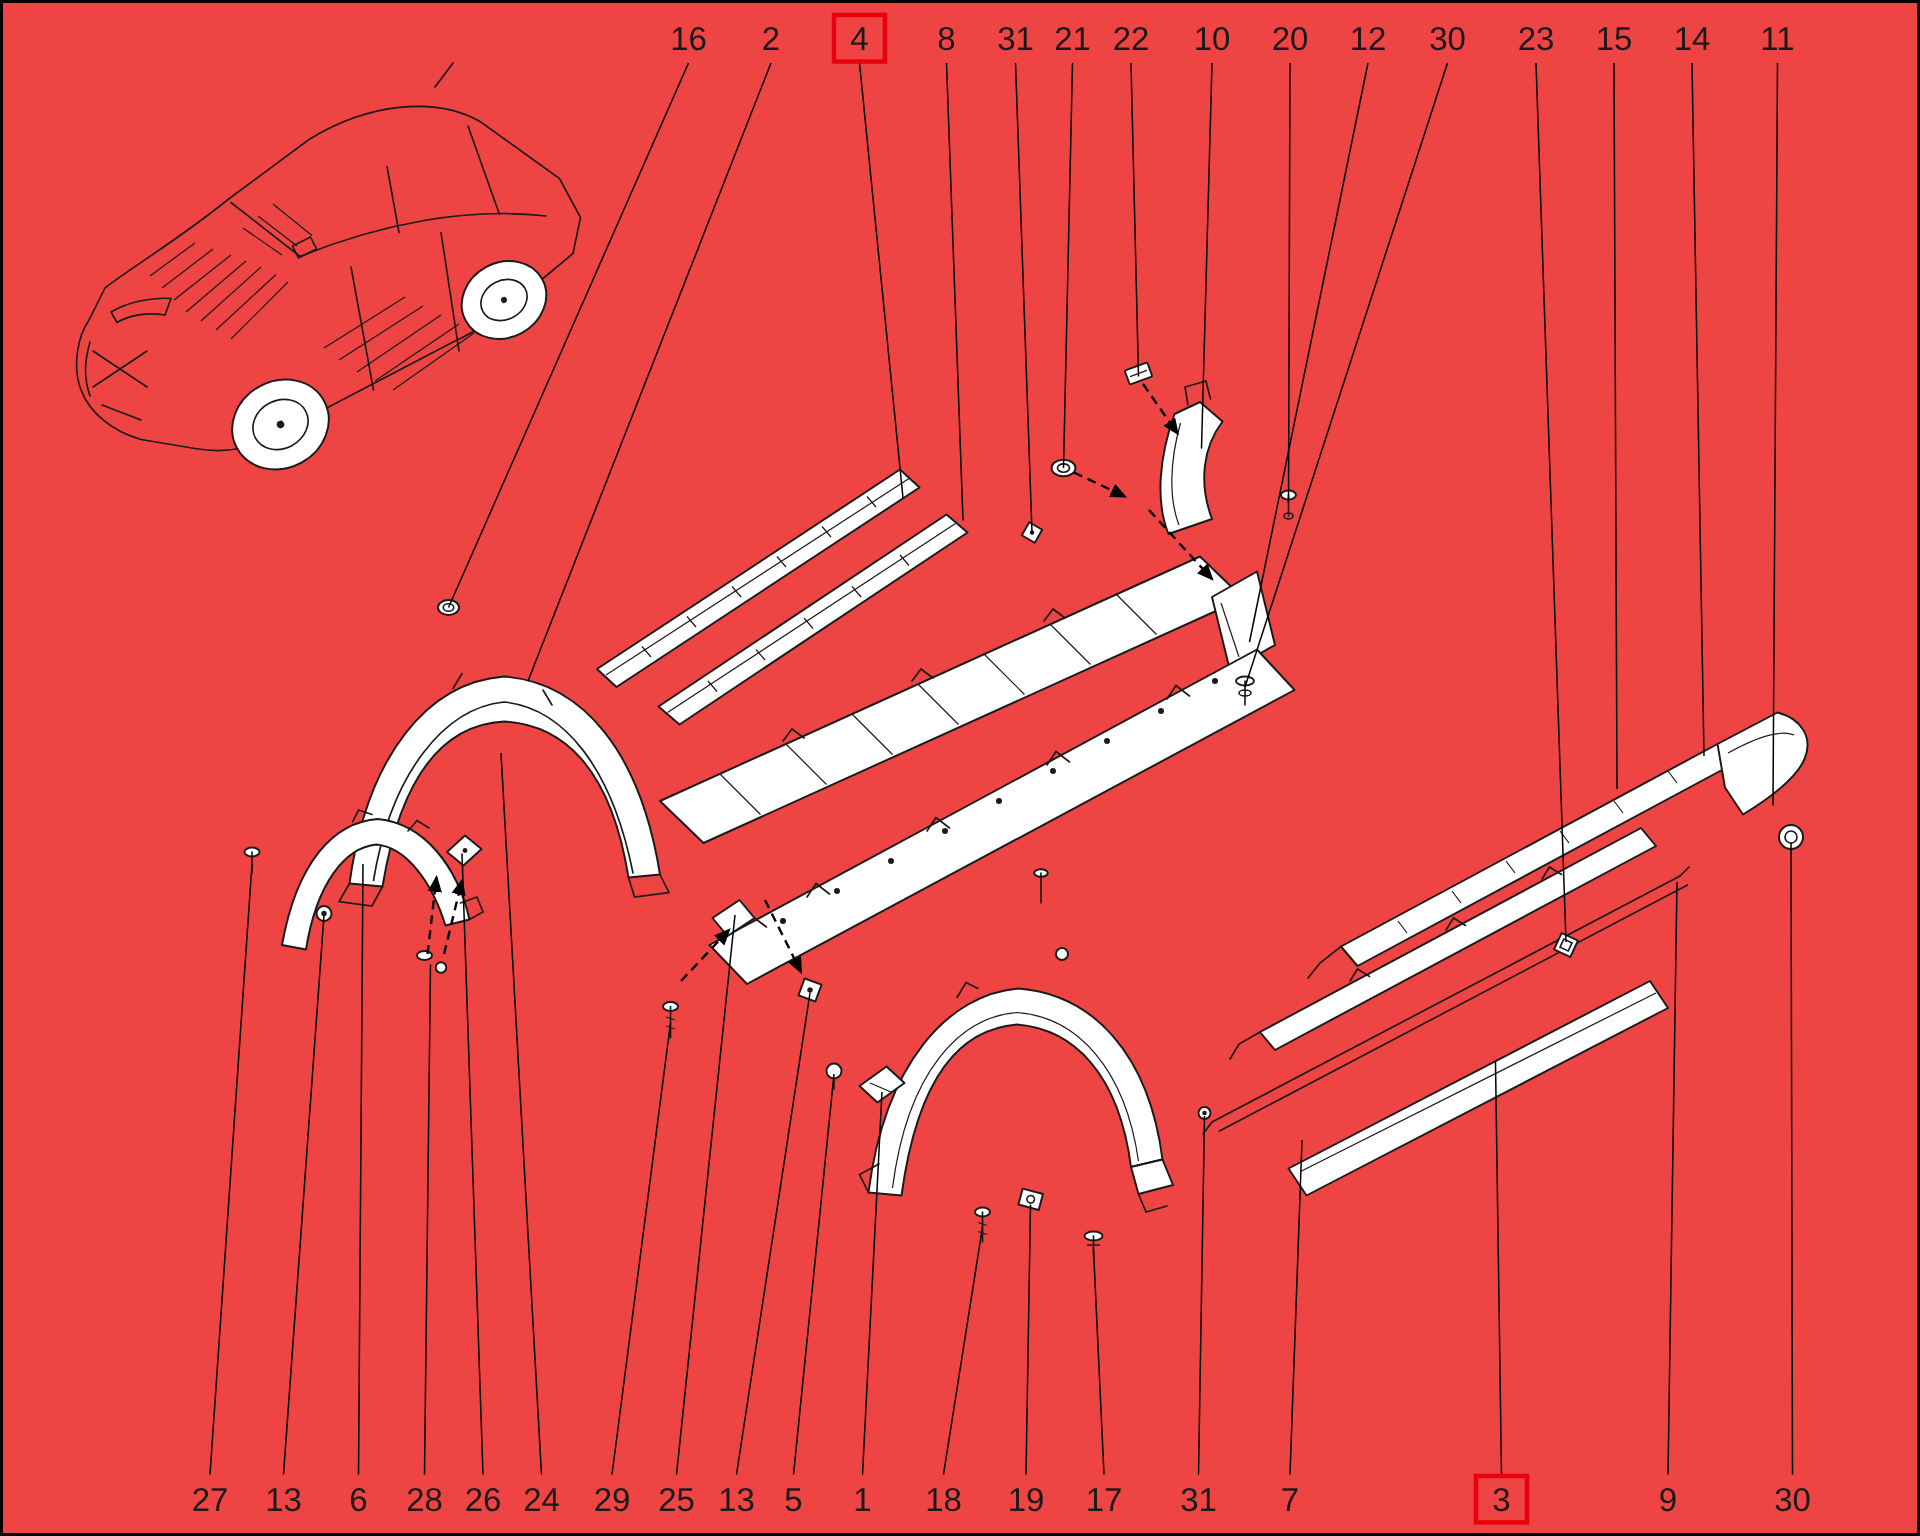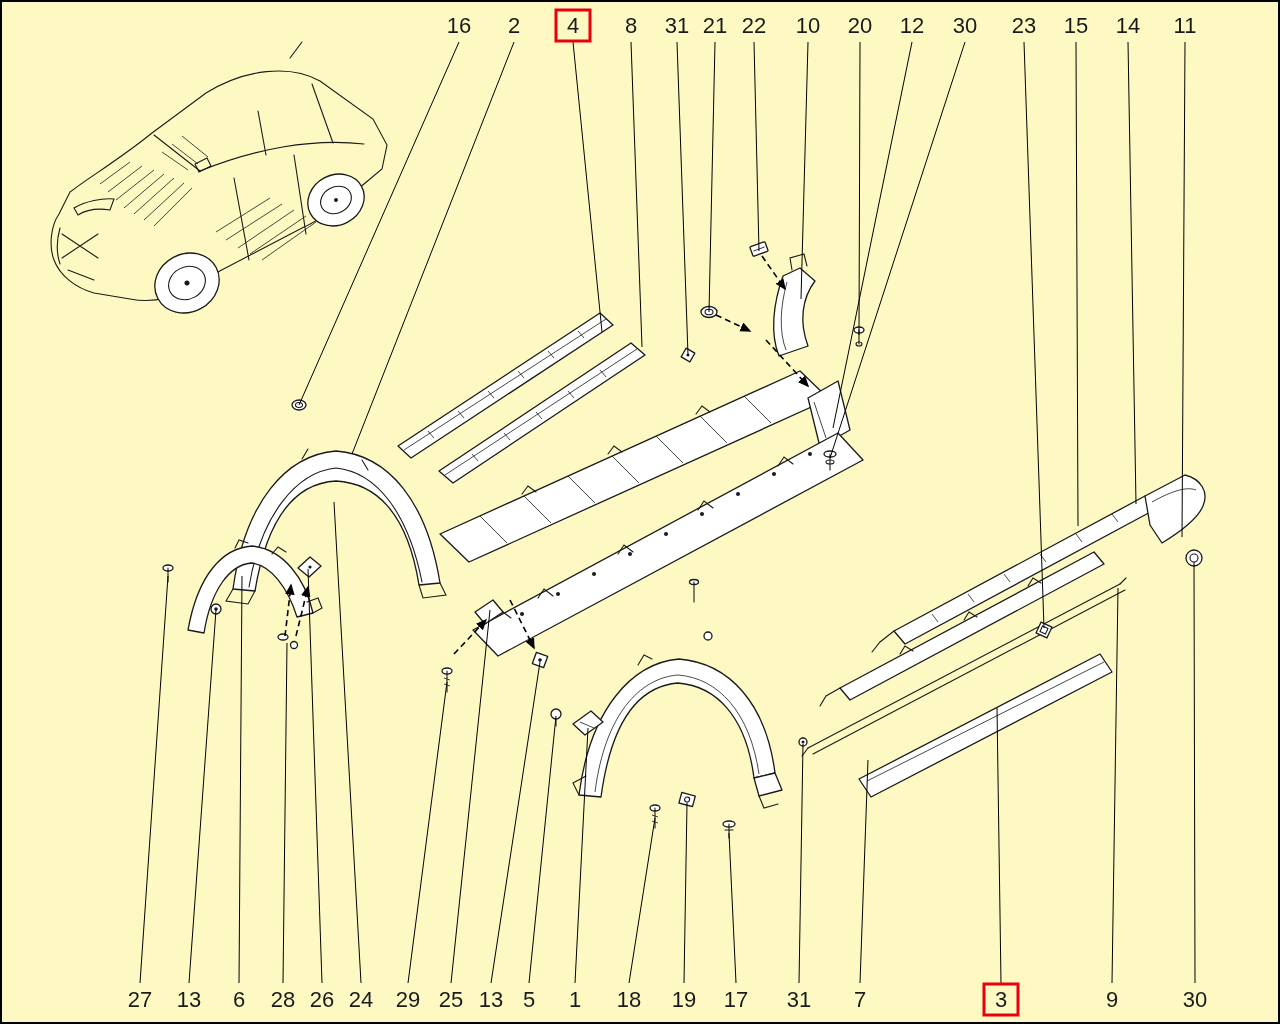--- a/index.html
+++ b/index.html
@@ -1,18 +1,18 @@
 <!DOCTYPE html>
 <html style="--hl: #e8000d; --line: #000000;"><head>
 <meta charset="utf-8">
 <style>
   html,body{margin:0;padding:0;background:#fff;}
   #frame{
     width:1280px;height:1024px;box-sizing:border-box;
-    border:2px solid #000;background:#fef9c3;position:relative;overflow:hidden;
+    border:2px solid #000;background:#ef4444;position:relative;overflow:hidden;
   }
   svg{display:block;}
   .num{font-family:"Liberation Sans",sans-serif;font-size:22px;fill:#1a1a1a;text-anchor:middle;}
   .leader{stroke:var(--line,#000);stroke-width:1;fill:none;}
   .hl{fill:none;stroke:var(--hl,#e8000d);stroke-width:3;}
   .p{fill:#ffffff;stroke:#1a1a1a;stroke-width:1.3;stroke-linejoin:round;}
   .l{fill:none;stroke:#1a1a1a;stroke-width:1.1;stroke-linecap:round;}
   .thin{fill:none;stroke:#1a1a1a;stroke-width:0.8;}
   .dash{fill:none;stroke:#000;stroke-width:1.6;stroke-dasharray:6 4;marker-end:url(#arrow);}
   .dot{fill:#1a1a1a;stroke:none;}

